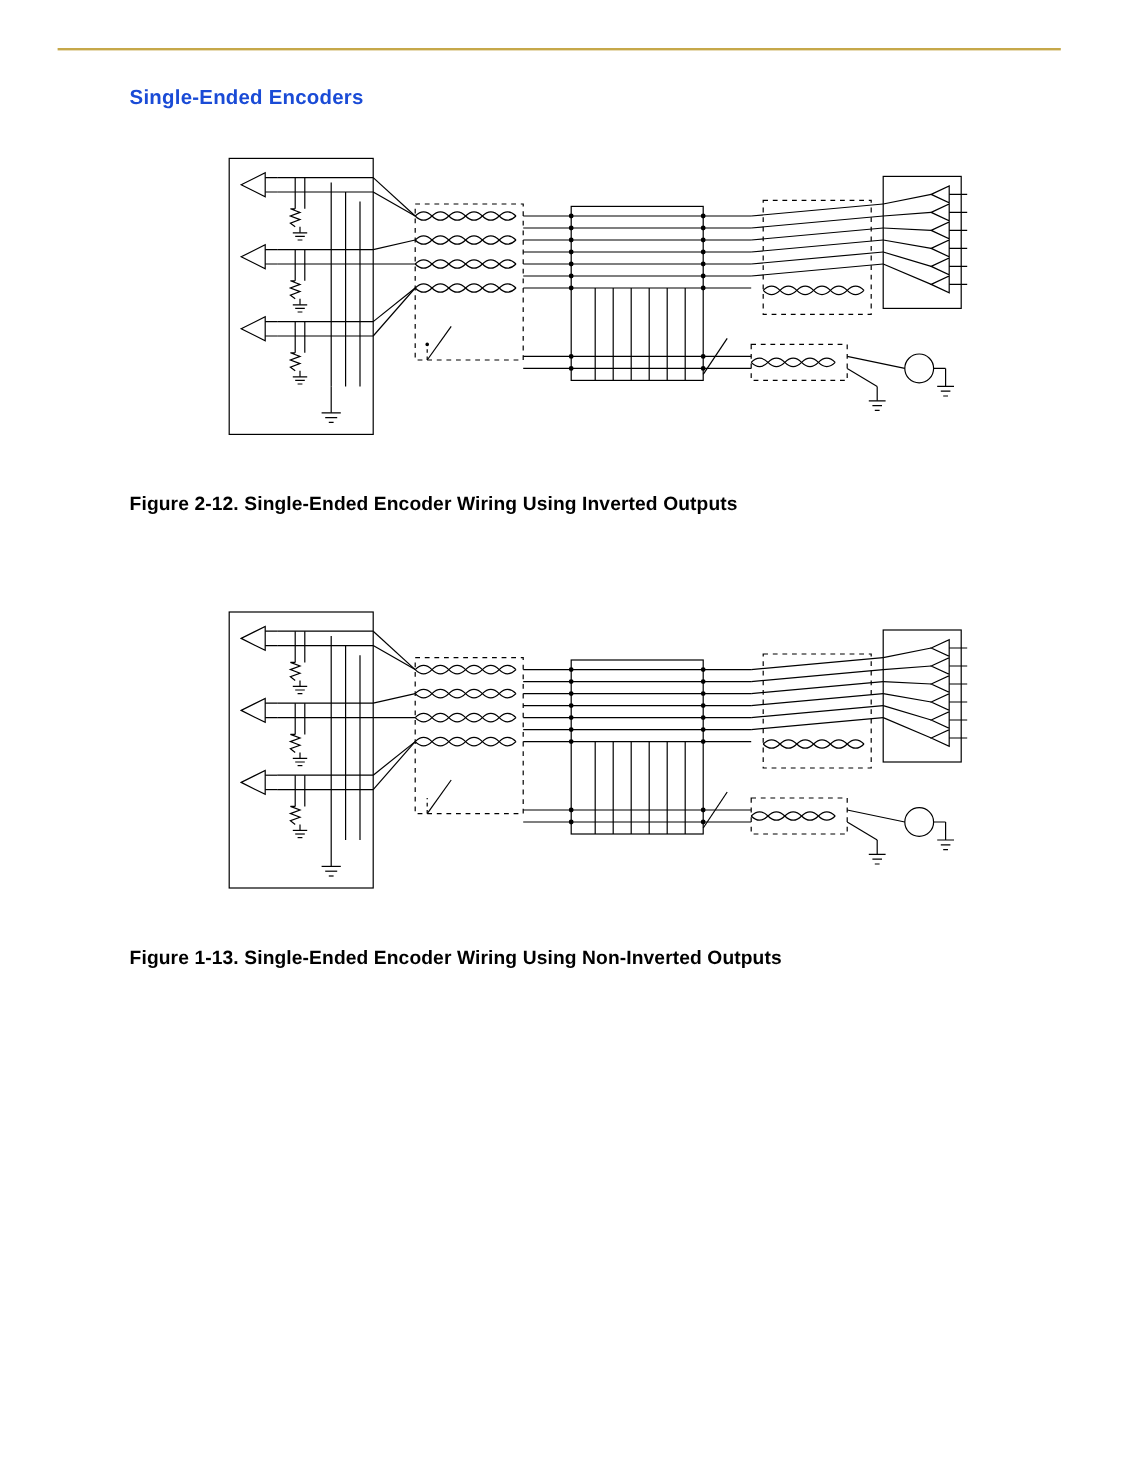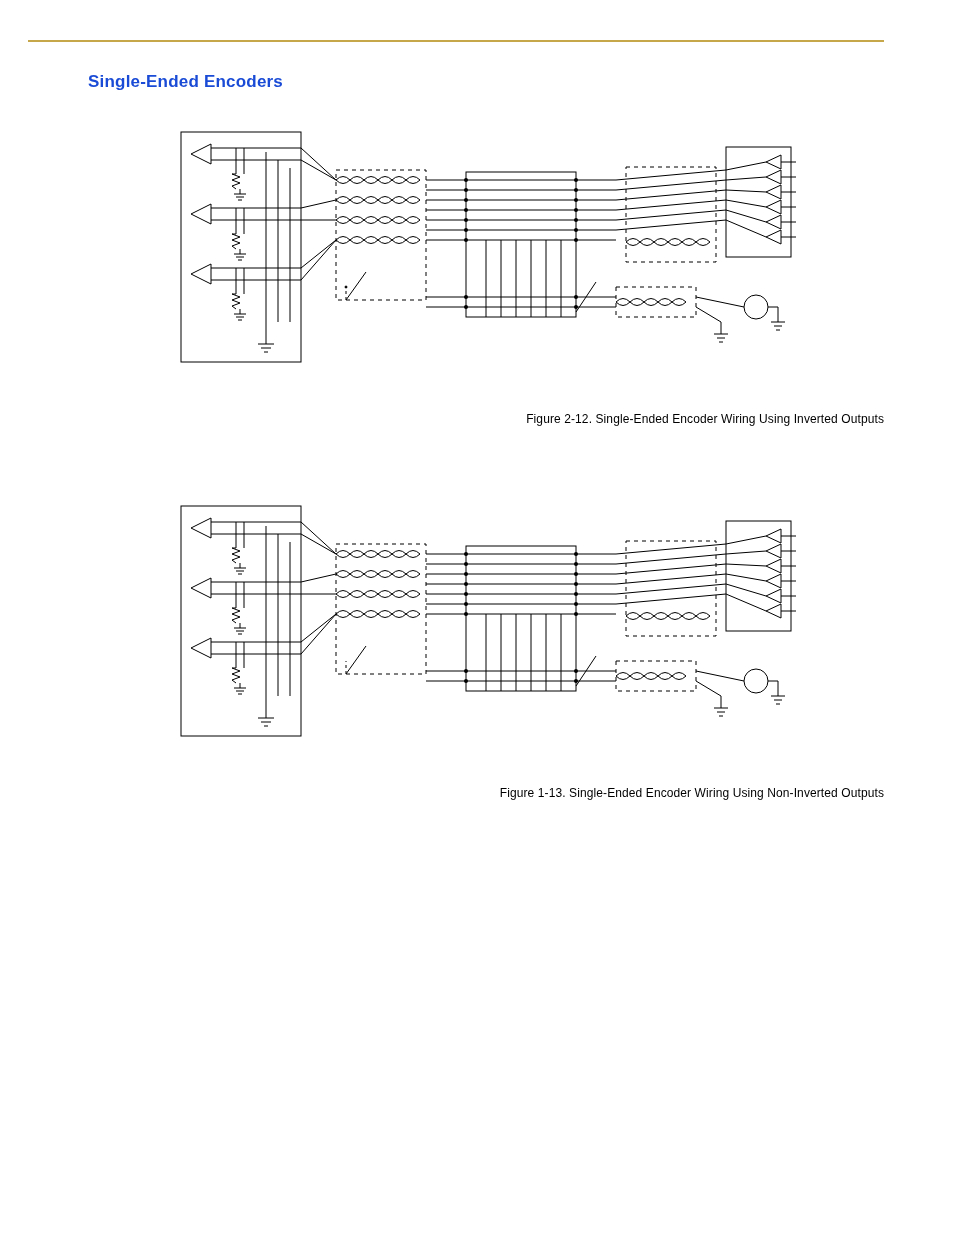--- a/index.html
+++ b/index.html
@@ -4,21 +4,21 @@
 <style>
   body {
     margin: 0;
     padding: 0;
     background: #fff;
     font-family: "Trebuchet MS", "Century Gothic", Arial, sans-serif;
     width: 954px;
   }
   .page {
     box-sizing: border-box;
-    padding: 40px 70px 60px 28px;
+    padding: 40px 70px 60px 48px;
   }
   .top-rule {
     border-top: 2px solid #c6a84a;
     margin-bottom: 30px;
   }
   .section-heading {
     color: #1a4bd6;
     font-weight: bold;
     font-size: 17px;
     margin: 10px 0 30px 60px;
@@ -26,23 +26,23 @@
   }
   .figure-block {
     margin: 0 0 40px 60px;
     text-align: center;
   }
   .diagram-svg {
     display: block;
     margin: 0 auto 30px auto;
   }
   .caption {
-    font-weight: normal;
-    font-size: 12px;
-    text-align: right;
+    font-weight: bold;
+    font-size: 16px;
+    text-align: left;
     margin: 10px 0 70px 0;
     letter-spacing: 0.1px;
   }
 </style>
 </head>
 <body>
 
 <div class="page">
   <div class="top-rule"></div>
 

